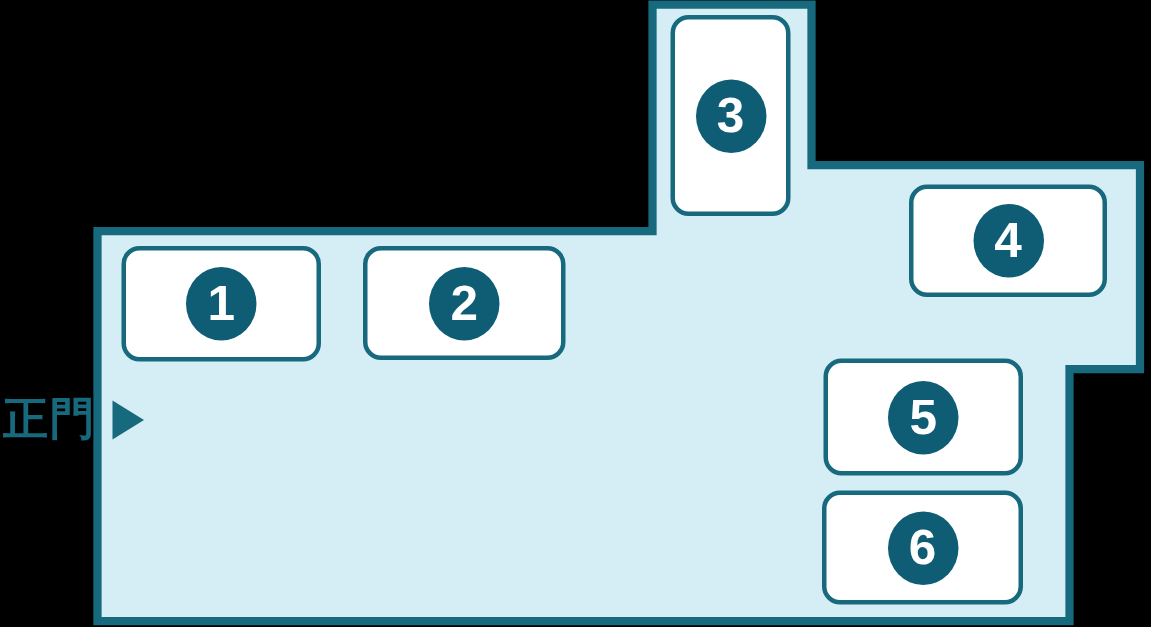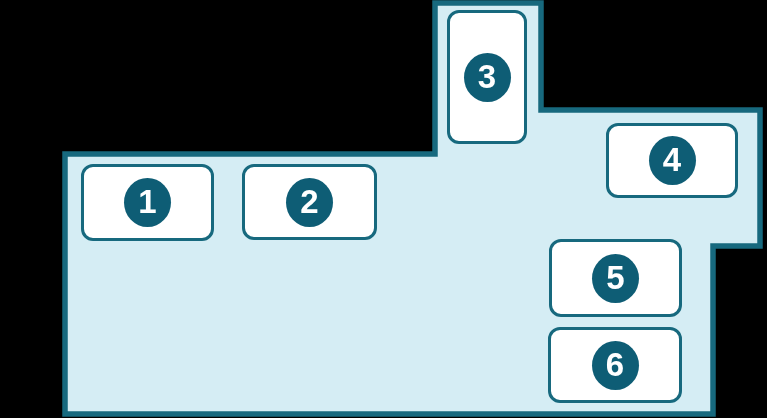--- a/index.html
+++ b/index.html
@@ -106,14 +106,18 @@
       <span>5</span>
     </div>
   </div>
 
   <div class="building b6">
     <div class="marker">
       <span>6</span>
     </div>
   </div>
 
+  <div class="gate">
+    <span class="gate-label">正門</span>
+    <span class="gate-arrow"></span>
+  </div>
 
 </div>
 
 </body></html>

